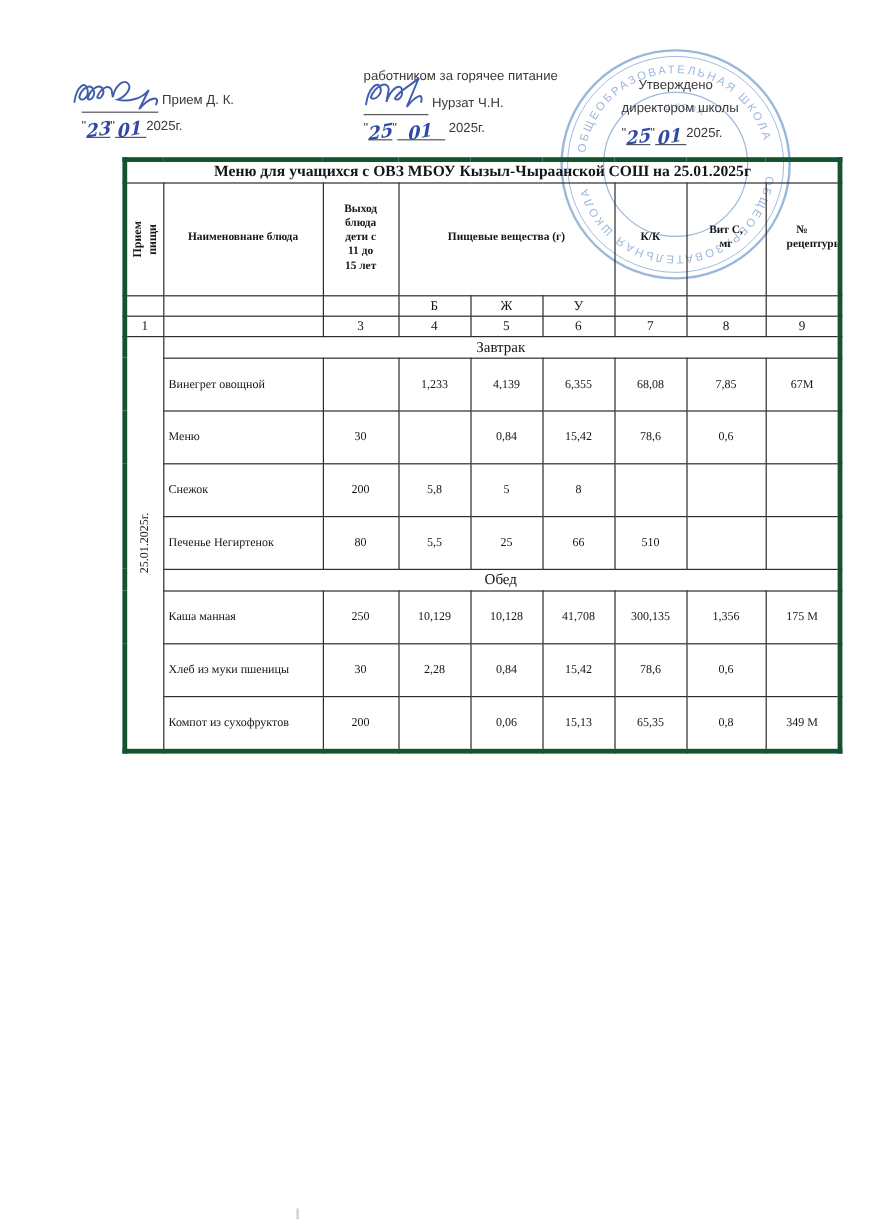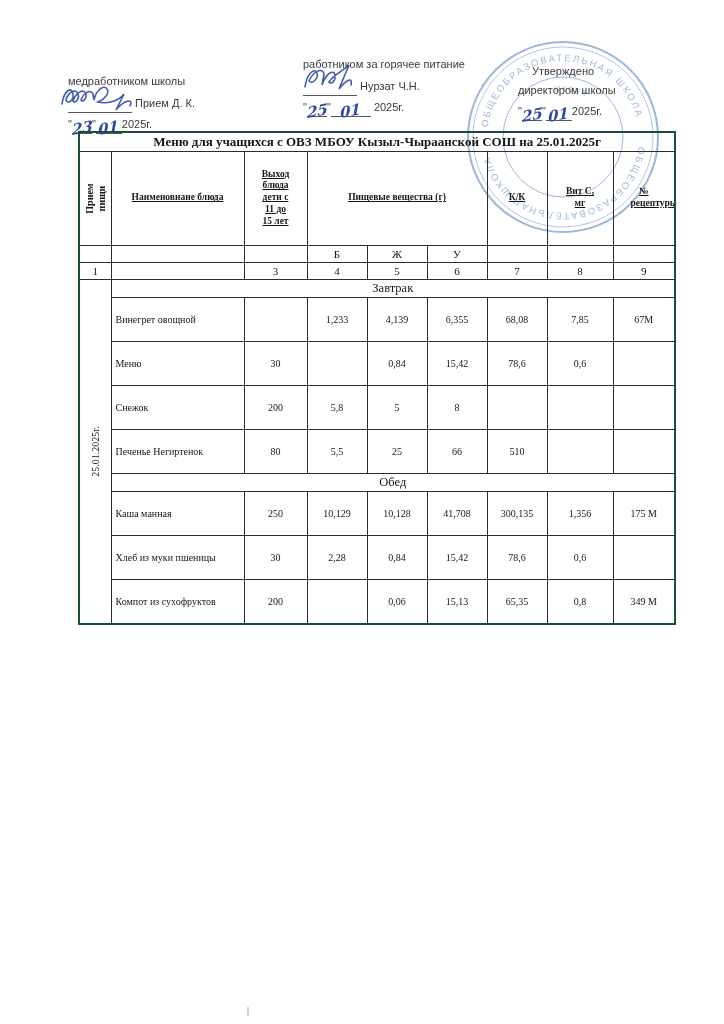--- a/index.html
+++ b/index.html
@@ -40,23 +40,23 @@
     pointer-events:none;
   }
 
   
   .menu-wrap { position:absolute; left:78px; top:131px; }
   table.menu {
     border-collapse:collapse; table-layout:fixed; width:596px;
     font-family:"Liberation Serif", serif; color:#161616;
   }
   table.menu td, table.menu th { border:1px solid #2c2c2c; overflow:hidden; }
-  table.menu { border:2px solid #14532d; }
+  table.menu { border:4px solid #14532d;margin-left:24px; }
   .ttl { font-size:13px; font-weight:bold; text-align:center; height:19px; }
-  tr.hdr th { font-size:9.5px; font-weight:bold; text-align:center; height:58px; line-height:1.25; padding:17px;text-decoration:underline; }
+  tr.hdr th { font-size:9.5px; font-weight:bold; text-align:center; height:58px; line-height:1.25; padding:17px; }
   tr.bju td { height:17px; text-align:center; font-size:11px; }
   tr.nums td { height:17px; text-align:center; font-size:11px; }
   td.section { height:18px; text-align:center; font-weight:normal; font-size:12.5px; border-top:2px solid #242424; }
   tr.data td { height:19px; font-size:10px; text-align:center; padding:16px 2px; }
   tr.data td.dish { text-align:left; padding-left:4px; }
   td.mealcol, td.datecell, th.mealcol { position:relative; }
   .vwrap { position:absolute; inset:0; display:flex; align-items:center; justify-content:center; }
   .vmeal { transform:rotate(-90deg); font-size:10px; font-weight:bold; width:44px; text-align:center; line-height:1.15; }
   .vdate { transform:rotate(-90deg); font-size:10px; white-space:nowrap; font-weight:normal; }
 
@@ -82,21 +82,20 @@
       <text font-size="9.5" fill="#5d8dc7" letter-spacing="2" font-family="Liberation Sans, sans-serif">
         <textPath href="#arcOuter" startOffset="52%">ОБЩЕОБРАЗОВАТЕЛЬНАЯ ШКОЛА</textPath>
       </text>
       <text font-size="7" fill="#5d8dc7" letter-spacing="1.5" font-family="Liberation Sans, sans-serif">
         <textPath href="#arcInner" startOffset="22%">ШКОЛА</textPath>
       </text>
     </svg>
   </div>
 
   <div class="appr" style="left:68px; top:72px; width:210px;">
-    <div class="appr-line">медработником школы</div>
     <div class="sigline">
       <svg class="sig-svg" style="left:-8px; top:-14px;" width="84" height="34" viewBox="0 0 84 34">
         <path class="sig-path" d="M2 24 C4 10 12 6 13 14 C14 20 8 25 6 20 C8 12 16 8 18 14 C20 19 15 24 13 21 C16 12 24 8 26 14 C27 18 23 23 21 20 C24 12 31 9 33 14 L34 20 C36 10 44 4 47 9 C50 13 44 20 38 22 C46 24 58 22 64 14 L56 30 C64 20 74 18 70 26"></path>
       </svg>
       <span class="u w64"></span>
       <span>Прием Д. К.</span>
     </div>
     <div class="dateline">
       <span class="q">"</span><span class="u w20"><span class="hand">23</span></span><span class="q">"</span><span class="u w26"><span class="hand">01</span></span><span>2025г.</span>
     </div>

